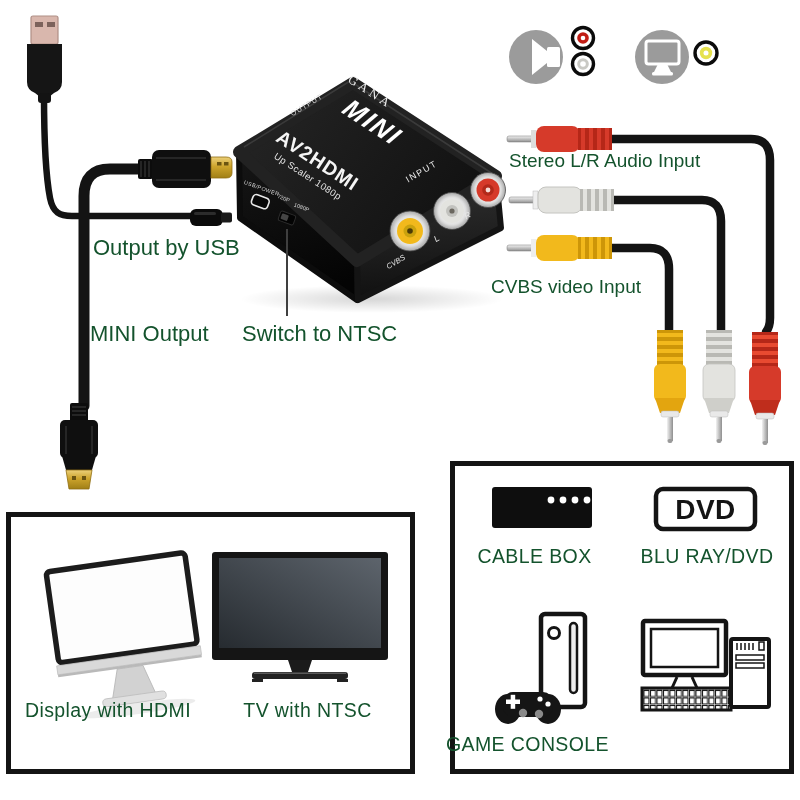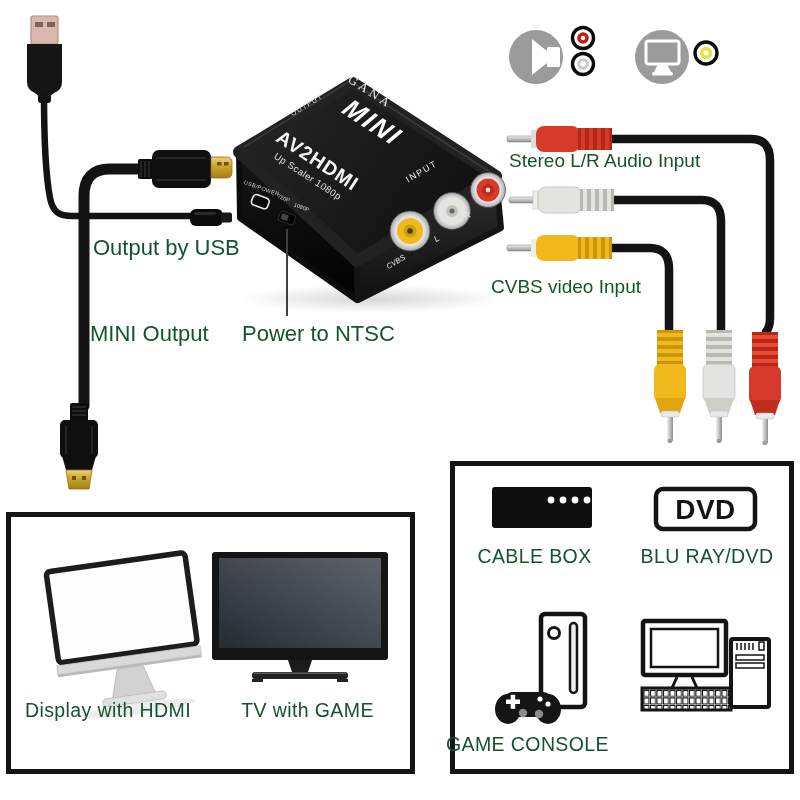--- a/index.html
+++ b/index.html
@@ -317,23 +317,23 @@
       <path d="M737,643 v7 M741,643 v7 M745,643 v7 M749,643 v7 M753,643 v7" stroke="#141414" stroke-width="1.5"></path>
       <rect x="759" y="642" width="5" height="8" fill="none" stroke="#141414" stroke-width="1.5"></rect>
       <rect x="736" y="655" width="28" height="5" fill="none" stroke="#141414" stroke-width="1.5"></rect>
       <rect x="736" y="663" width="28" height="5" fill="none" stroke="#141414" stroke-width="1.5"></rect>
     </g>
   </g>
 </svg>
 
 <div class="label lbl22" style="left:93px;top:235px;">Output by USB</div>
 <div class="label lbl22" style="left:90px;top:321px;">MINI Output</div>
-<div class="label lbl22" style="left:242px;top:321px;">Power to NTSC</div>
+<div class="label lbl22" style="left:242px;top:321px;">Switch to NTSC</div>
 <div class="label lbl19" style="left:509px;top:150px;">Stereo L/R Audio Input</div>
 <div class="label lbl19" style="left:491px;top:276px;">CVBS video Input</div>
 
 <div class="label lbl20" style="left:8px;top:699px;width:200px;text-align:center;">Display with HDMI</div>
-<div class="label lbl20" style="left:215px;top:699px;width:185px;text-align:center;">TV with GAME</div>
+<div class="label lbl20" style="left:215px;top:699px;width:185px;text-align:center;">TV with NTSC</div>
 
 <div class="label lbl20" style="left:477px;top:545px;width:115px;text-align:center;">CABLE BOX</div>
 <div class="label lbl20" style="left:637px;top:545px;width:140px;text-align:center;">BLU RAY/DVD</div>
 <div class="label lbl20" style="left:446px;top:733px;width:155px;text-align:center;">GAME CONSOLE</div>
 </div>
 
 </body></html>

